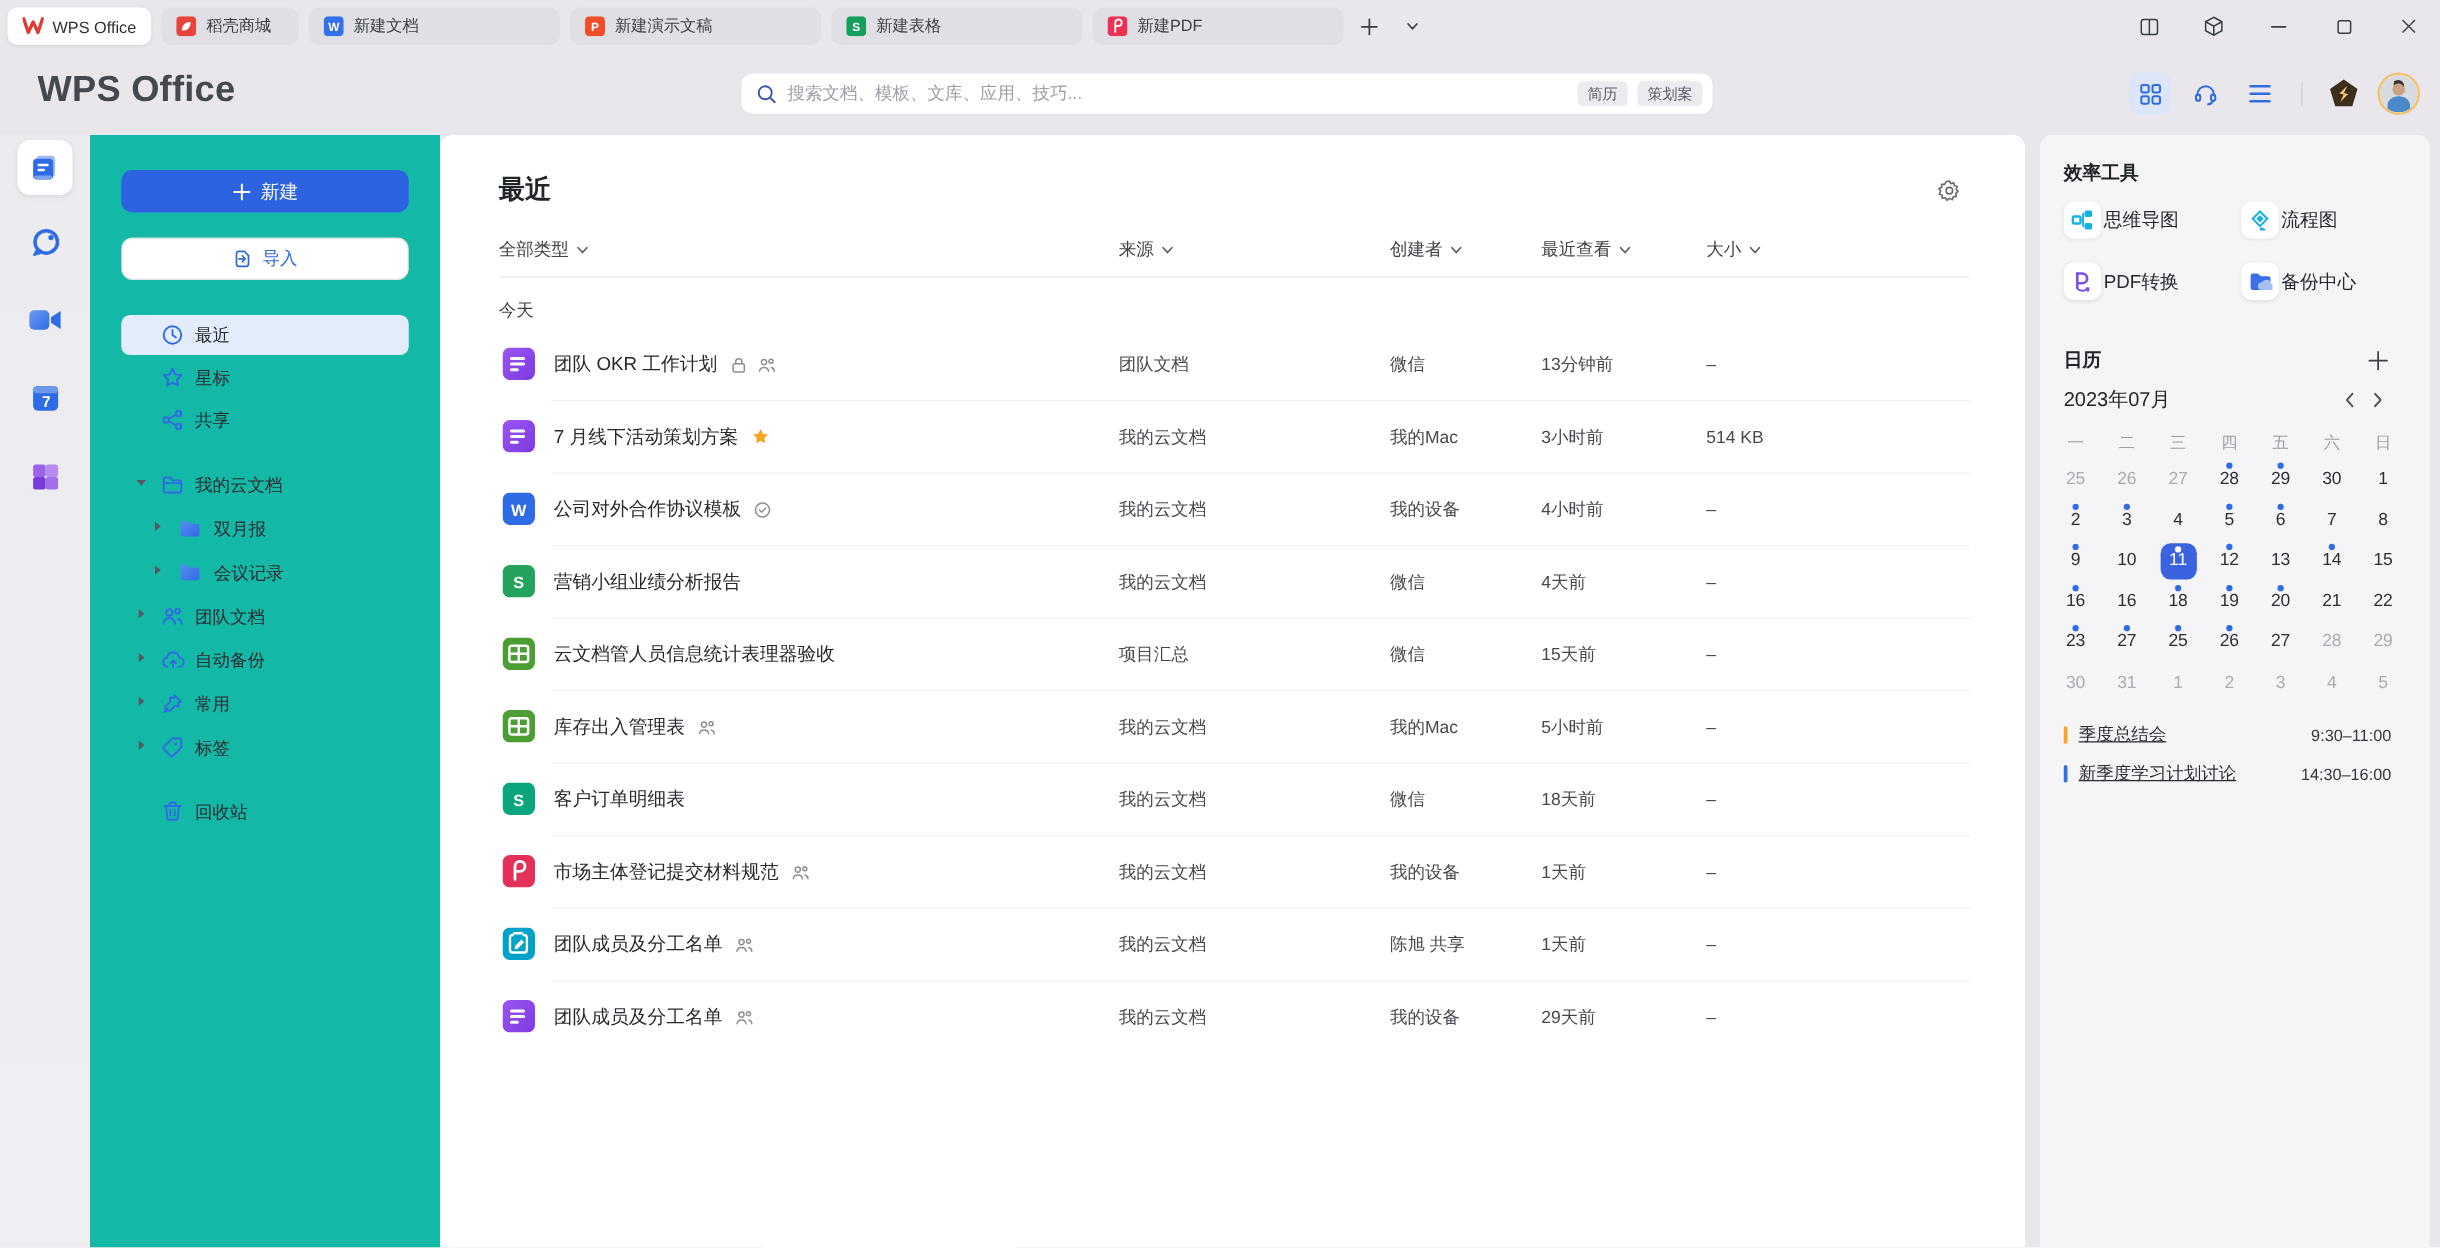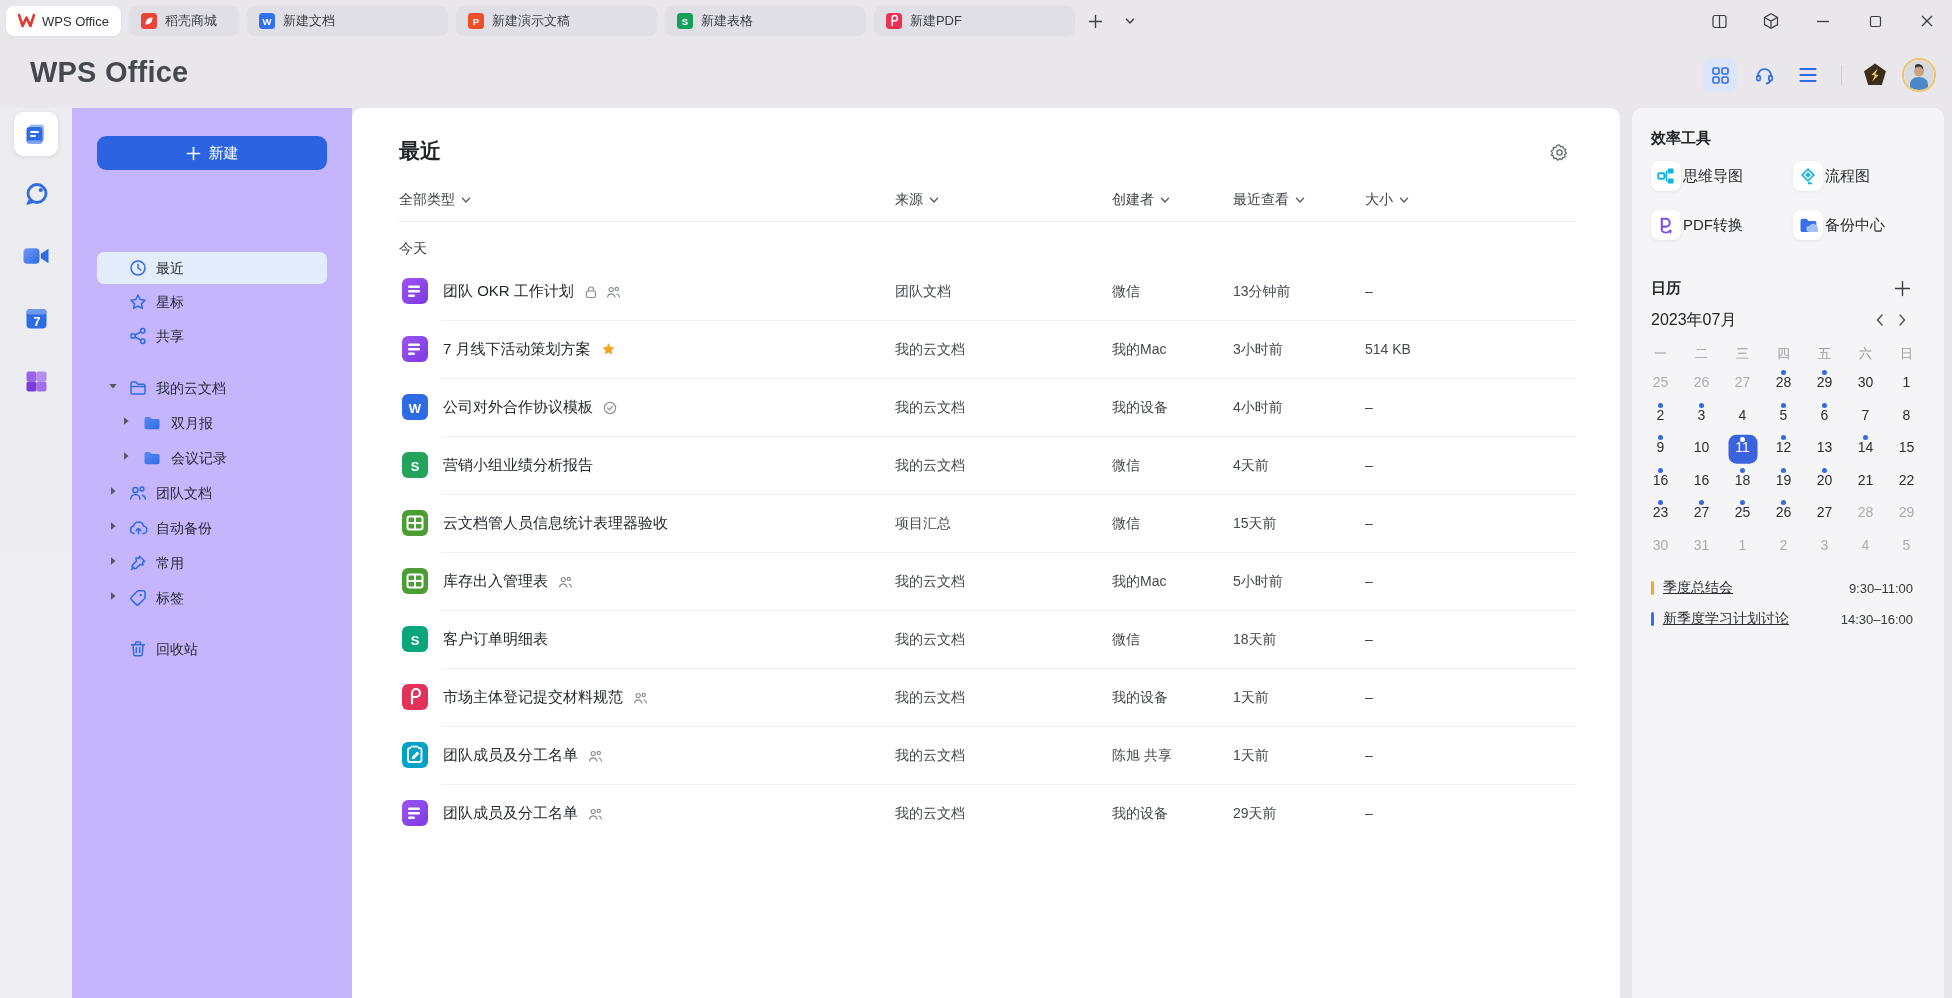--- a/index.html
+++ b/index.html
@@ -48,21 +48,21 @@
   .tb-btn.apps { background:#dce6f8; }
   .tb-divider { width:1px; height:20px; background:#cfced6; margin:0 6px; }
   .avatar-ring { width:34px; height:34px; border-radius:50%; border:2px solid #f0c271; display:flex; align-items:center; justify-content:center; background:#fff; overflow:hidden; cursor:pointer; }
 
   
   .rail { position:absolute; left:0; top:108px; width:72px; height:890px; background:linear-gradient(180deg,#ececf0,#efeef2); }
   .rail-item { position:absolute; left:14px; width:44px; height:44px; display:flex; align-items:center; justify-content:center; border-radius:10px; cursor:pointer; }
   .rail-item.active { background:#ffffff; box-shadow:0 1px 4px rgba(70,70,90,.12); }
 
   
-  .sidebar { position:absolute; left:72px; top:108px; width:280px; height:890px; background:#c4b5fd; }
+  .sidebar { position:absolute; left:72px; top:108px; width:280px; height:890px; background:#14b8a6; }
   .btn-new {
     position:absolute; left:25px; top:28px; width:230px; height:34px;
     background:#2c63e1; color:#ffffff; font-size:15px; border:none; border-radius:9px;
     display:flex; align-items:center; justify-content:center; gap:8px; cursor:pointer;
     font-family:"Liberation Sans", sans-serif;
   }
   .btn-import {
     position:absolute; left:25px; top:82px; width:230px; height:34px;
     background:#ffffff; color:#2e6ada; font-size:14px; border:1px solid #e2e2e8; border-radius:9px;
     display:flex; align-items:center; justify-content:center; gap:8px; cursor:pointer;
@@ -222,20 +222,33 @@
         <svg width="14" height="14" viewBox="0 0 14 14" stroke="currentColor" stroke-width="1.2">
           <line x1="2" y1="2" x2="12" y2="12"></line>
           <line x1="12" y1="2" x2="2" y2="12"></line>
         </svg>
       </button>
   </div>
 </div>
 
 <div class="toolbar">
   <div class="logo">WPS Office</div>
+  <div class="searchbar">
+    <span>
+        <svg width="17" height="17" viewBox="0 0 17 17" fill="none" stroke="#3d55a8" stroke-width="1.5">
+          <circle cx="7.2" cy="7.2" r="5.2"></circle>
+          <line x1="11.2" y1="11.2" x2="15.2" y2="15.2"></line>
+        </svg>
+      </span>
+    <span class="ph">搜索文档、模板、文库、应用、技巧...</span>
+    <span class="search-tags" id="search-tags">
+        <span class="search-tag">简历</span>
+        <span class="search-tag">策划案</span>
+      </span>
+  </div>
   <div class="toolbar-right">
     <button class="tb-btn apps">
         <svg width="19" height="19" viewBox="0 0 19 19" fill="none" stroke="#2f6be2" stroke-width="1.6">
           <rect x="2" y="2" width="6" height="6" rx="1.6"></rect>
           <rect x="11" y="2" width="6" height="6" rx="1.6"></rect>
           <rect x="2" y="11" width="6" height="6" rx="1.6"></rect>
           <rect x="11" y="11" width="6" height="6" rx="1.6"></rect>
         </svg>
       </button>
     <button class="tb-btn">
@@ -329,20 +342,29 @@
 
 <div class="sidebar">
   <button class="btn-new">
     <span>
         <svg width="15" height="15" viewBox="0 0 15 15" stroke="#fff" stroke-width="1.6" stroke-linecap="round">
           <line x1="7.5" y1="1.5" x2="7.5" y2="13.5"></line>
           <line x1="1.5" y1="7.5" x2="13.5" y2="7.5"></line>
         </svg>
       </span>
     <span>新建</span>
+  </button>
+  <button class="btn-import">
+    <span>
+        <svg width="16" height="16" viewBox="0 0 16 16" fill="none" stroke="#2e6ada" stroke-width="1.4">
+          <path d="M9.5 2 H5 a1.8 1.8 0 0 0 -1.8 1.8 v8.4 A1.8 1.8 0 0 0 5 14 h6 a1.8 1.8 0 0 0 1.8 -1.8 V5.5 Z"></path>
+          <path d="M5.2 8 h4.6 M7.8 5.6 L10.2 8 L7.8 10.4" stroke-linecap="round" stroke-linejoin="round"></path>
+        </svg>
+      </span>
+    <span>导入</span>
   </button>
   <div id="sidebar-nav">
       <div class="nav-item active" style="top:144px">
         <span class="nicon"><span class="svgwrap" style="display:inline-flex">
             <svg width="18" height="18" viewBox="0 0 18 18" fill="none" stroke="currentColor" stroke-width="1.5">
               <circle cx="9" cy="9" r="7"></circle>
               <path d="M9 5.2 V9 l2.8 2" stroke-linecap="round" stroke-linejoin="round"></path>
             </svg>
           </span></span>
         <span class="nlabel">最近</span>

